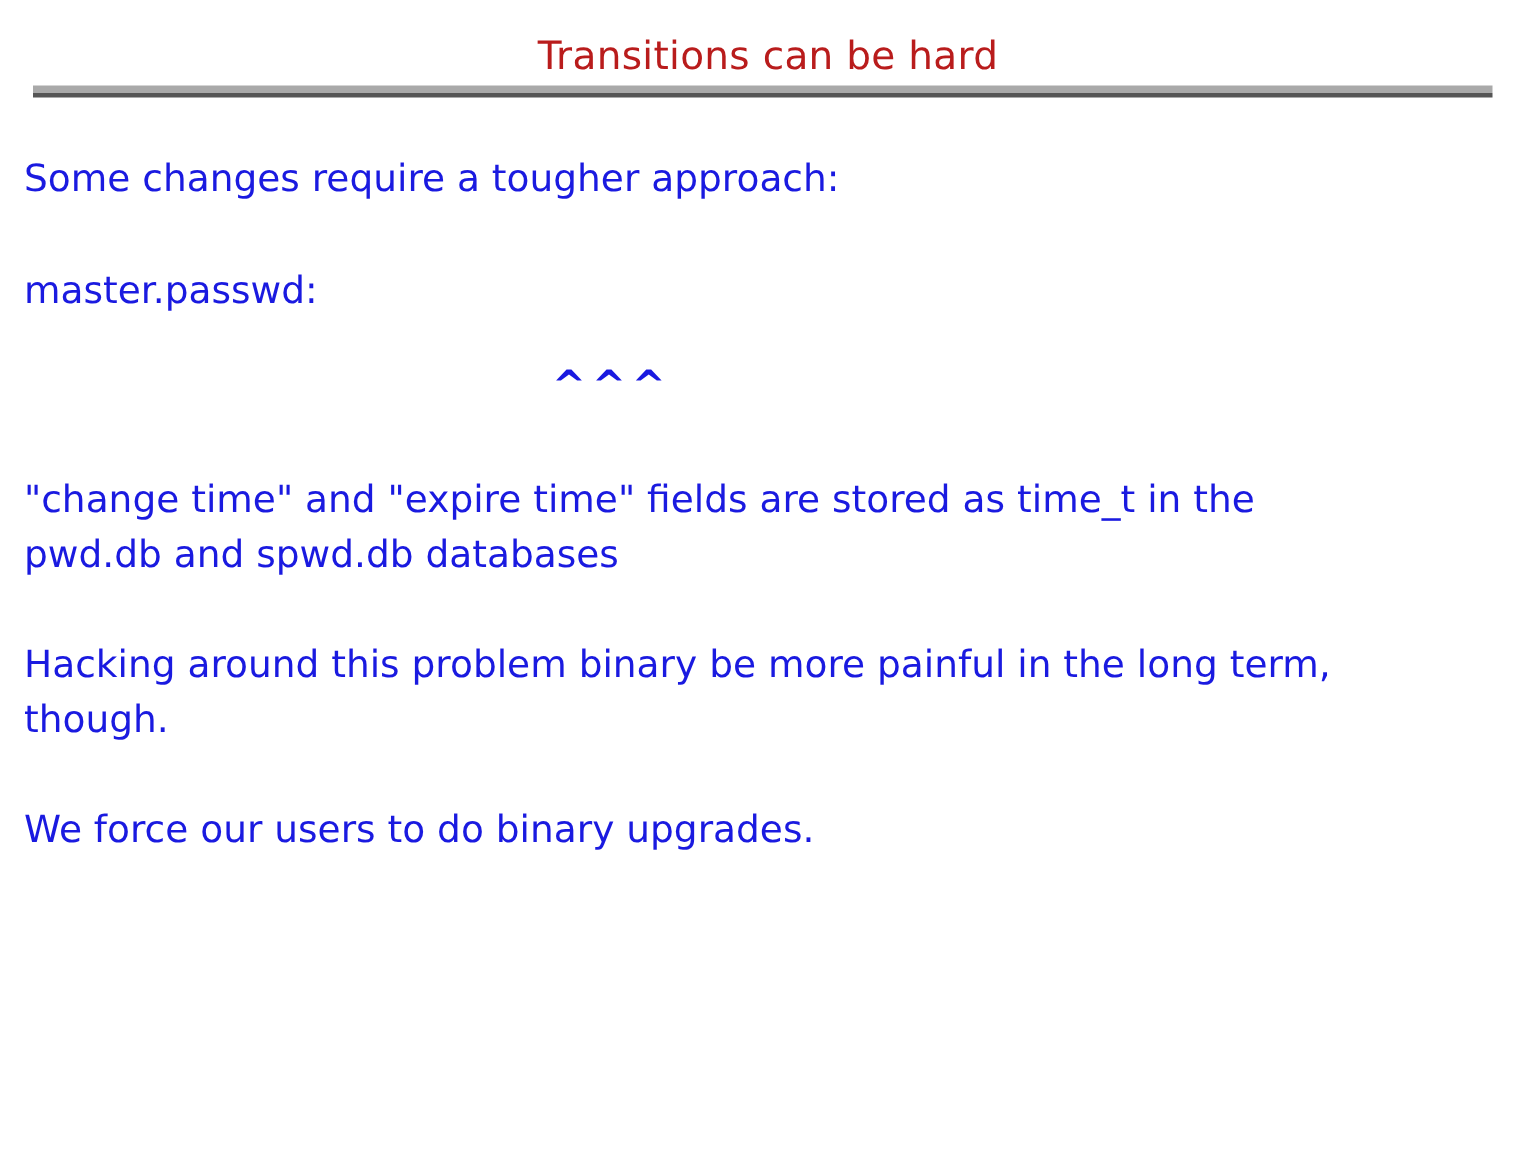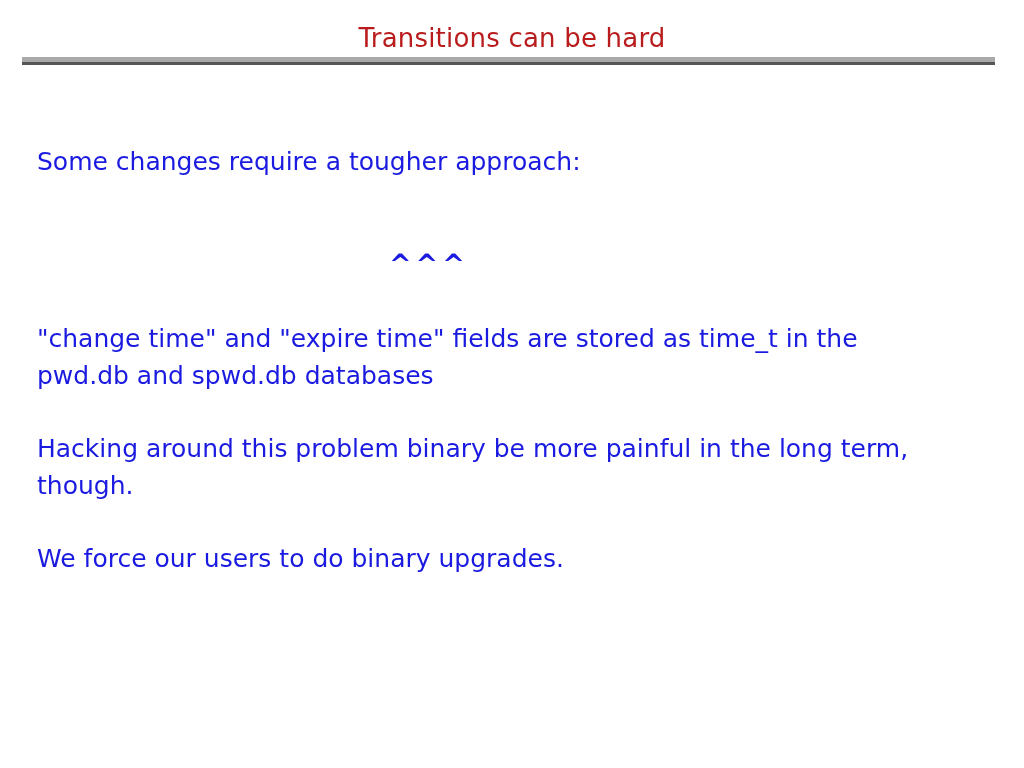--- a/index.html
+++ b/index.html
@@ -59,24 +59,23 @@
     position: absolute;
     left: 0; top: 5px;
     width: 100%;
     height: 3px;
     background: #555555;
   }
 
   
   #slide-body {
     position: absolute;
-    left: 37px;
+    left: 16px;
     top: 100px;
     width: 980px;
-    margin-top: 43px;
   }
 
   .para {
     font-family: "DejaVu Sans", sans-serif;
     font-size: 25px;
     line-height: 37px;
     color: #1a1ae0;
     margin: 0;
     white-space: pre-wrap;
   }
@@ -119,20 +118,21 @@
     <div class="rule-top"></div>
     <div class="rule-bottom"></div>
   </div>
 
   <div id="slide-body">
 
     <p class="para">Some changes require a tougher approach:</p>
 
     <div class="spacer-sm"></div>
 
+    <p class="para">master.passwd:</p>
 
     <div class="spacer-sm"></div>
 
 
     <div class="caret-row">
       <span class="caret-marks">^^^</span>
     </div>
 
     <div class="spacer-md"></div>
 

